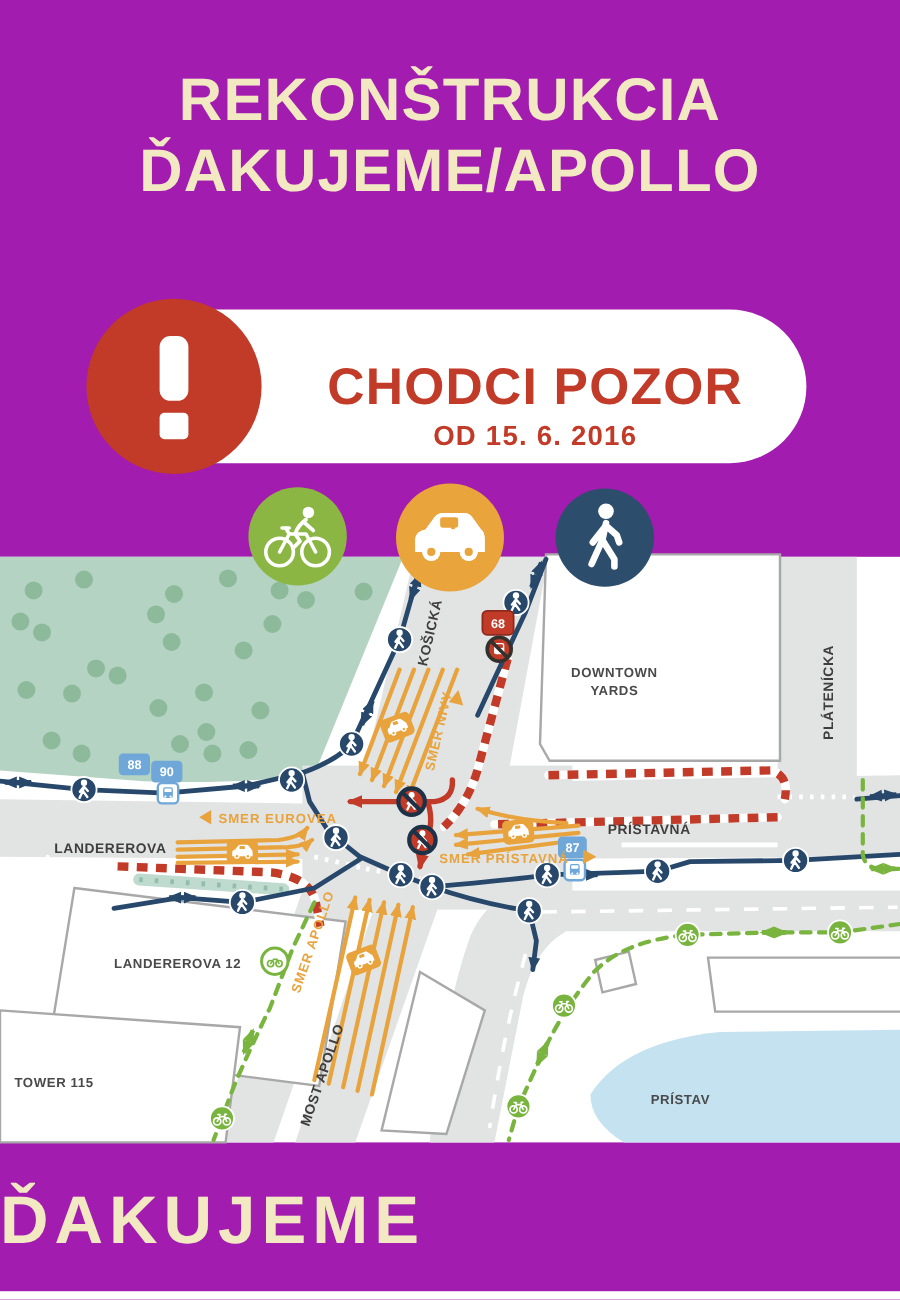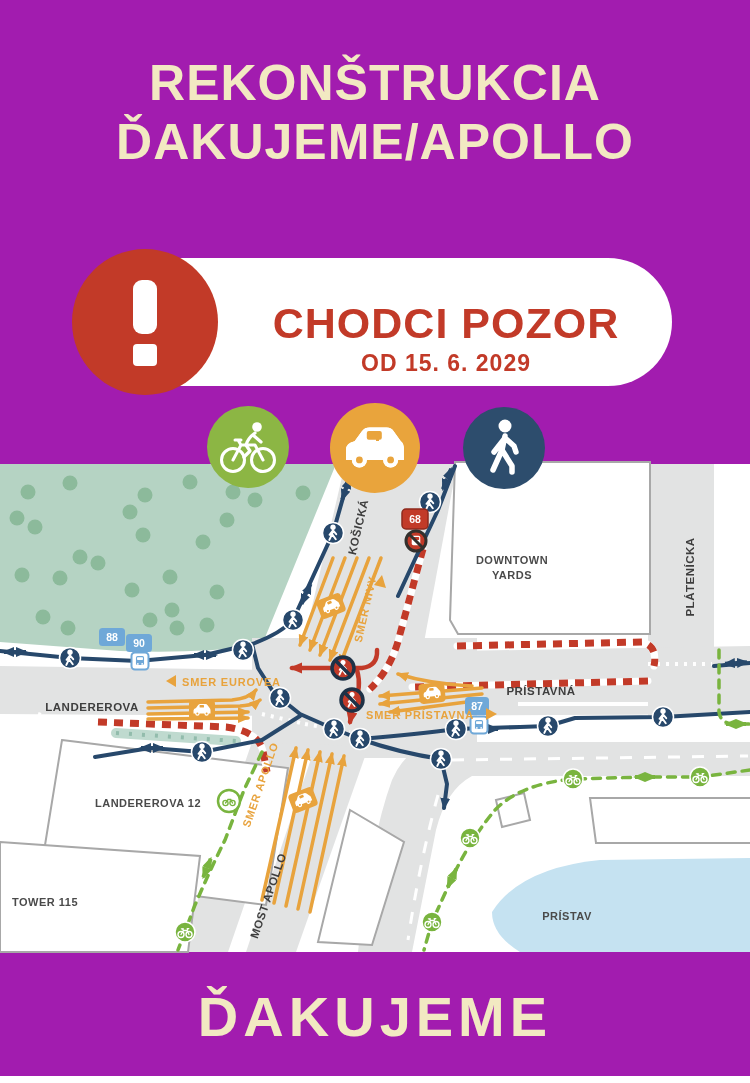--- a/index.html
+++ b/index.html
@@ -13,21 +13,21 @@
              justify-content:center;align-items:center;color:#C23A28;}
   .pill-headline{font-weight:bold;font-size:43px;letter-spacing:1px;line-height:46px;}
   .pill-date{font-weight:bold;font-size:23px;letter-spacing:1px;margin-top:4px;}
   .mode{position:absolute;border-radius:50%;z-index:5;}
   .mode svg{display:block;}
   #mode-bike{left:207px;top:406px;width:82px;height:82px;background:#8CB644;}
   #mode-car{left:330px;top:403px;width:90px;height:90px;background:#E9A43C;}
   #mode-ped{left:463px;top:407px;width:82px;height:82px;background:#2D4D6D;}
   .mapsvg{position:absolute;left:0;top:0;z-index:2;}
   .footer{position:absolute;left:0;top:950px;width:750px;height:133px;display:flex;align-items:center;
-          justify-content:center;color:#F2E9C2;font-weight:bold;font-size:56px;letter-spacing:5px;}
+          color:#F2E9C2;font-weight:bold;font-size:56px;letter-spacing:5px;}
   
   text{font-family:"Liberation Sans",sans-serif;}
   .lbl{font-weight:bold;fill:#3E3E3E;font-size:11.5px;letter-spacing:.5px;}
   .lblB{font-weight:bold;fill:#4A4A4A;font-size:11px;letter-spacing:.5px;}
   .lblO{font-weight:bold;fill:#E8A33D;font-size:11px;letter-spacing:.8px;}
   .badgeTxt{fill:#fff;font-size:10.5px;font-weight:bold;text-anchor:middle;}
   .rN{stroke:#27486B;stroke-width:4;fill:none;stroke-linecap:round;stroke-linejoin:round;}
   .rO{stroke:#E8A33D;stroke-width:3.5;fill:none;stroke-linecap:round;stroke-linejoin:round;}
   .rR{stroke:#C23A28;stroke-width:4.5;fill:none;stroke-linecap:round;stroke-linejoin:round;}
   .rG{stroke:#79B43F;stroke-width:3.5;fill:none;stroke-dasharray:8 7;stroke-linecap:round;}
@@ -50,21 +50,21 @@
 
   <div class="pill">
     <div class="pill-icon">
       <svg width="146" height="146" viewBox="-73 -73 146 146">
         <rect x="-12" y="-42" width="24" height="54" rx="9" fill="#fff"></rect>
         <rect x="-12" y="22" width="24" height="22" rx="4" fill="#fff"></rect>
       </svg>
     </div>
     <div class="pill-text">
       <div class="pill-headline">CHODCI POZOR</div>
-      <div class="pill-date">OD 15. 6. 2029</div>
+      <div class="pill-date">OD 15. 6. 2016</div>
     </div>
   </div>
 
   <svg class="mapsvg" width="750" height="1083" viewBox="0 0 750 1083">
     <defs>
       <marker id="aN" markerUnits="userSpaceOnUse" markerWidth="14" markerHeight="12" refX="10" refY="5" orient="auto">
           <path d="M0,0L12,5L0,10Z" fill="#27486B"></path>
         </marker>
       <marker id="aO" markerUnits="userSpaceOnUse" markerWidth="14" markerHeight="12" refX="10" refY="5" orient="auto">
           <path d="M0,0L12,5L0,10Z" fill="#E8A33D"></path>

